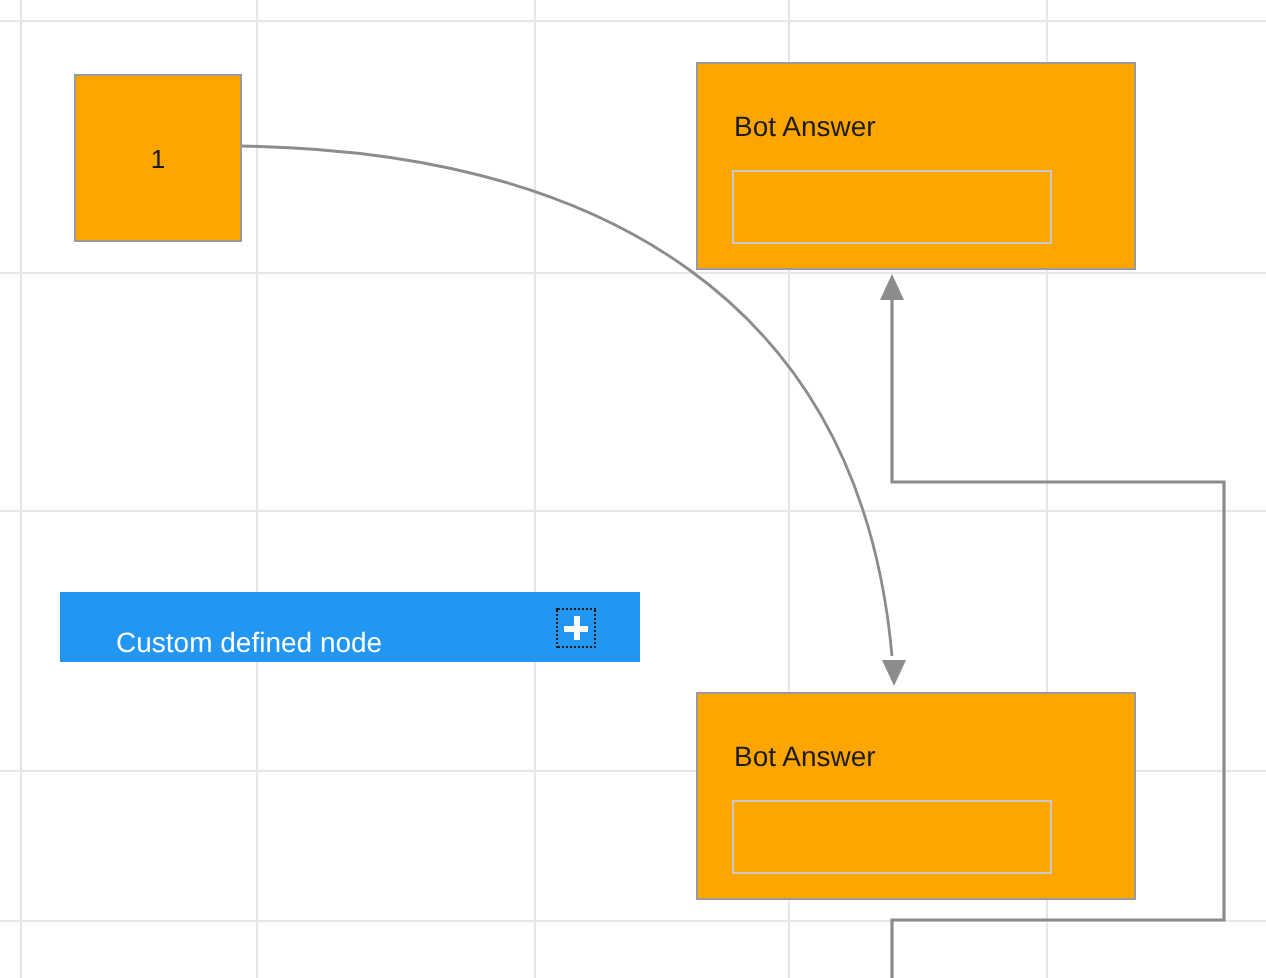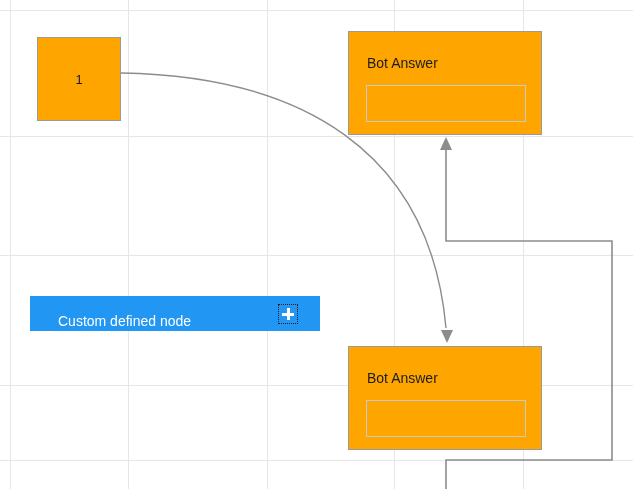--- a/index.html
+++ b/index.html
@@ -55,21 +55,21 @@
     display: flex;
     align-items: center;
     justify-content: center;
   }
   .node-square .node-index {
     font-size: 13px;
     color: #1a1a1a;
     line-height: 1;
   }
   .node-bot {
-    width: 194px;
+    width: 220px;
     height: 104px;
     padding: 4px;
   }
   #node-bot-top  { left: 348px; top: 31px; }
   #node-bot-bot  { left: 348px; top: 346px; }
   .node-bot .node-title {
     position: absolute;
     left: 18px;
     top: 24px;
     font-size: 14px;

